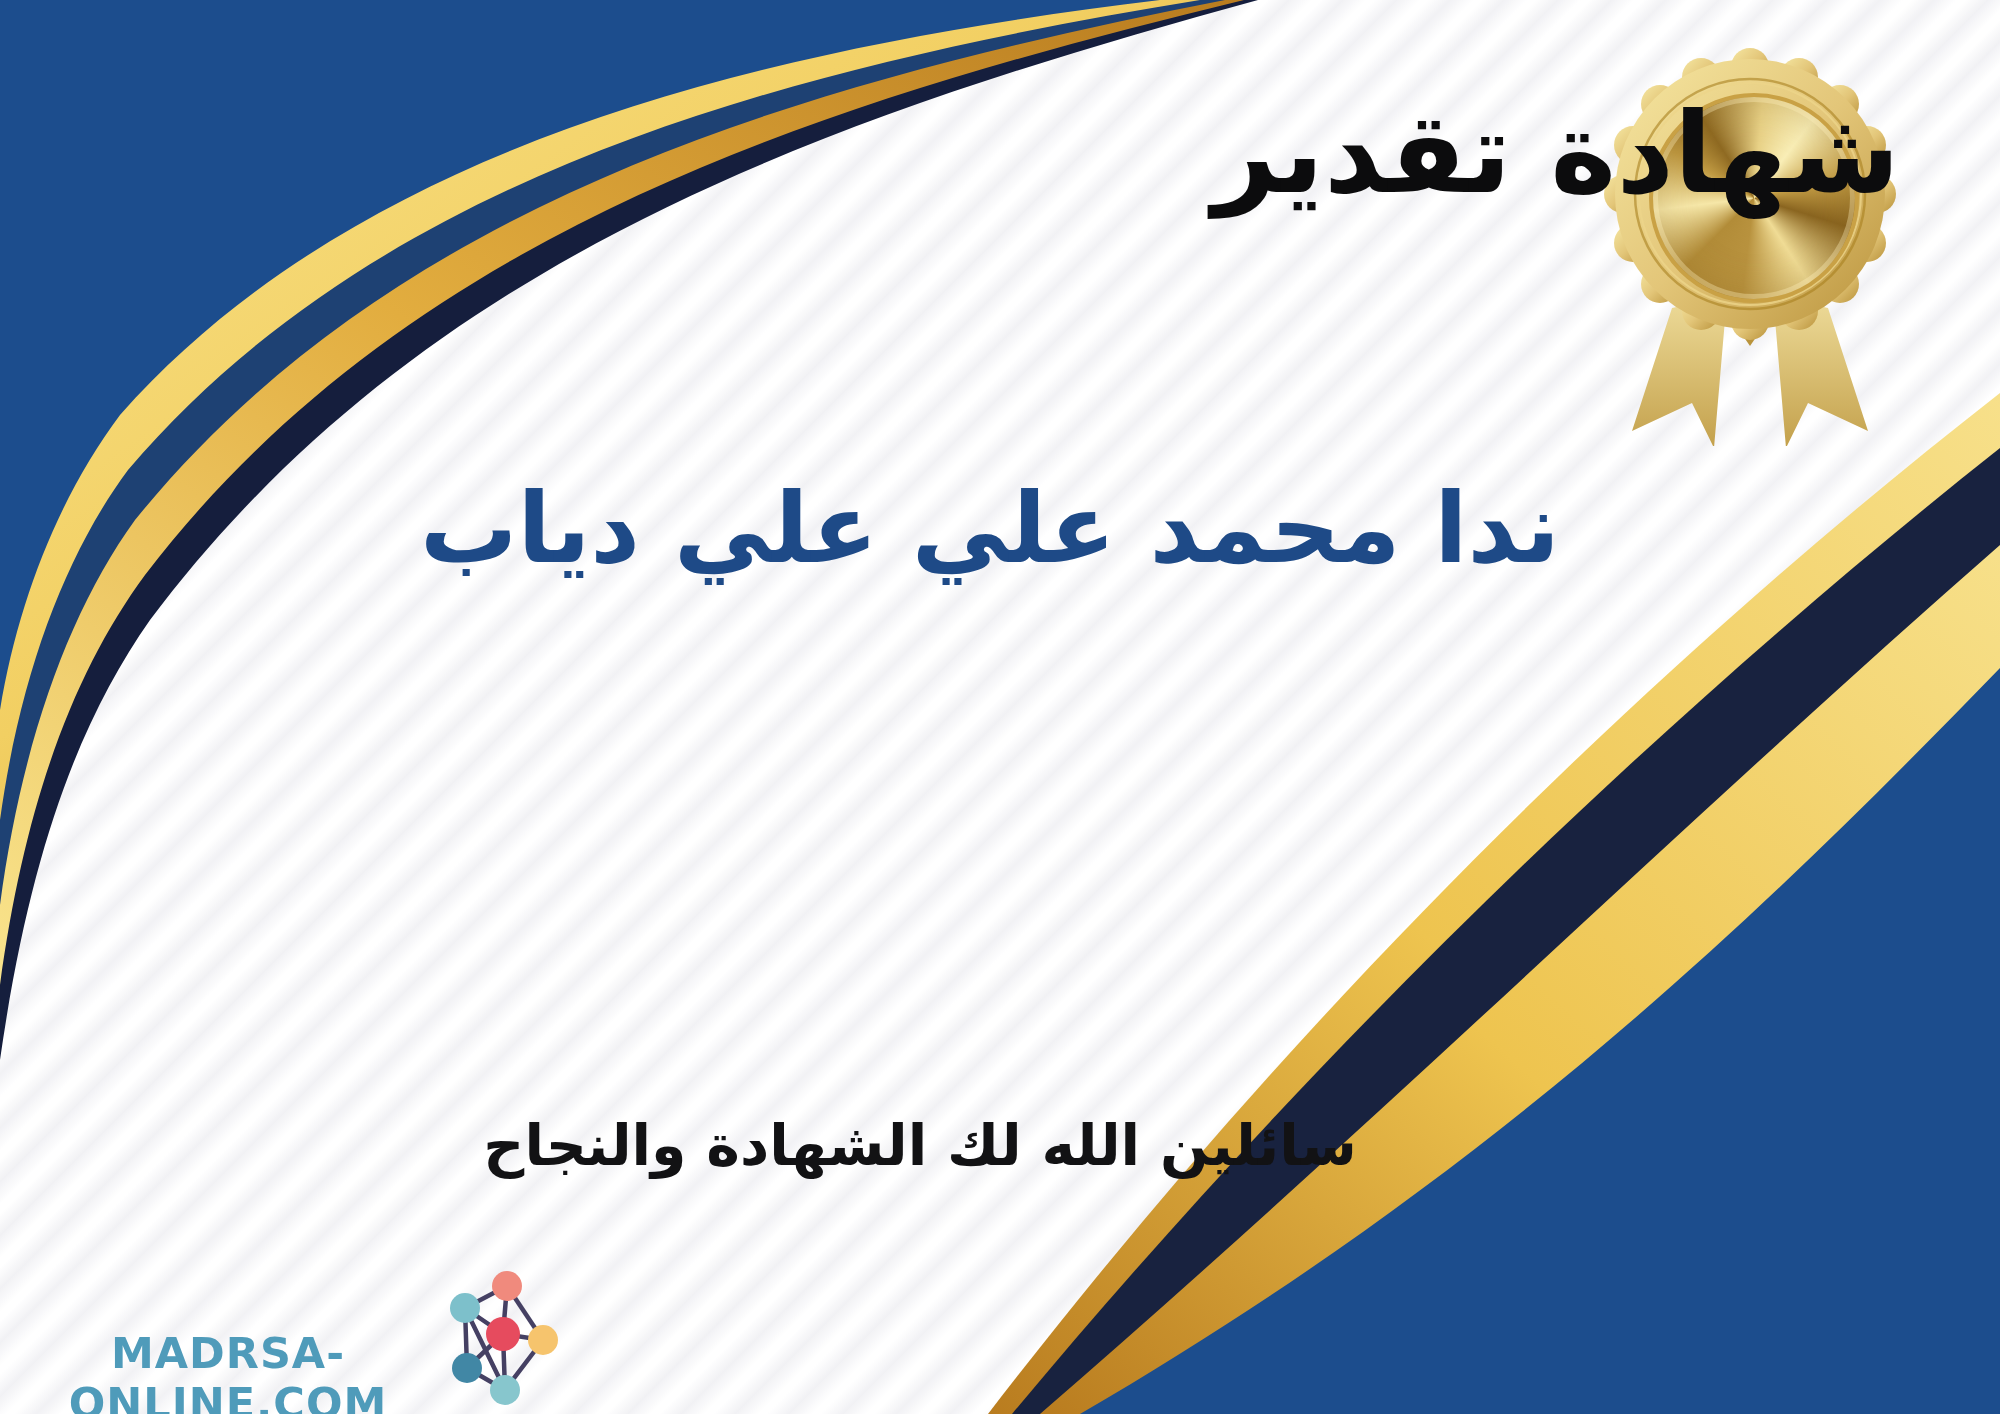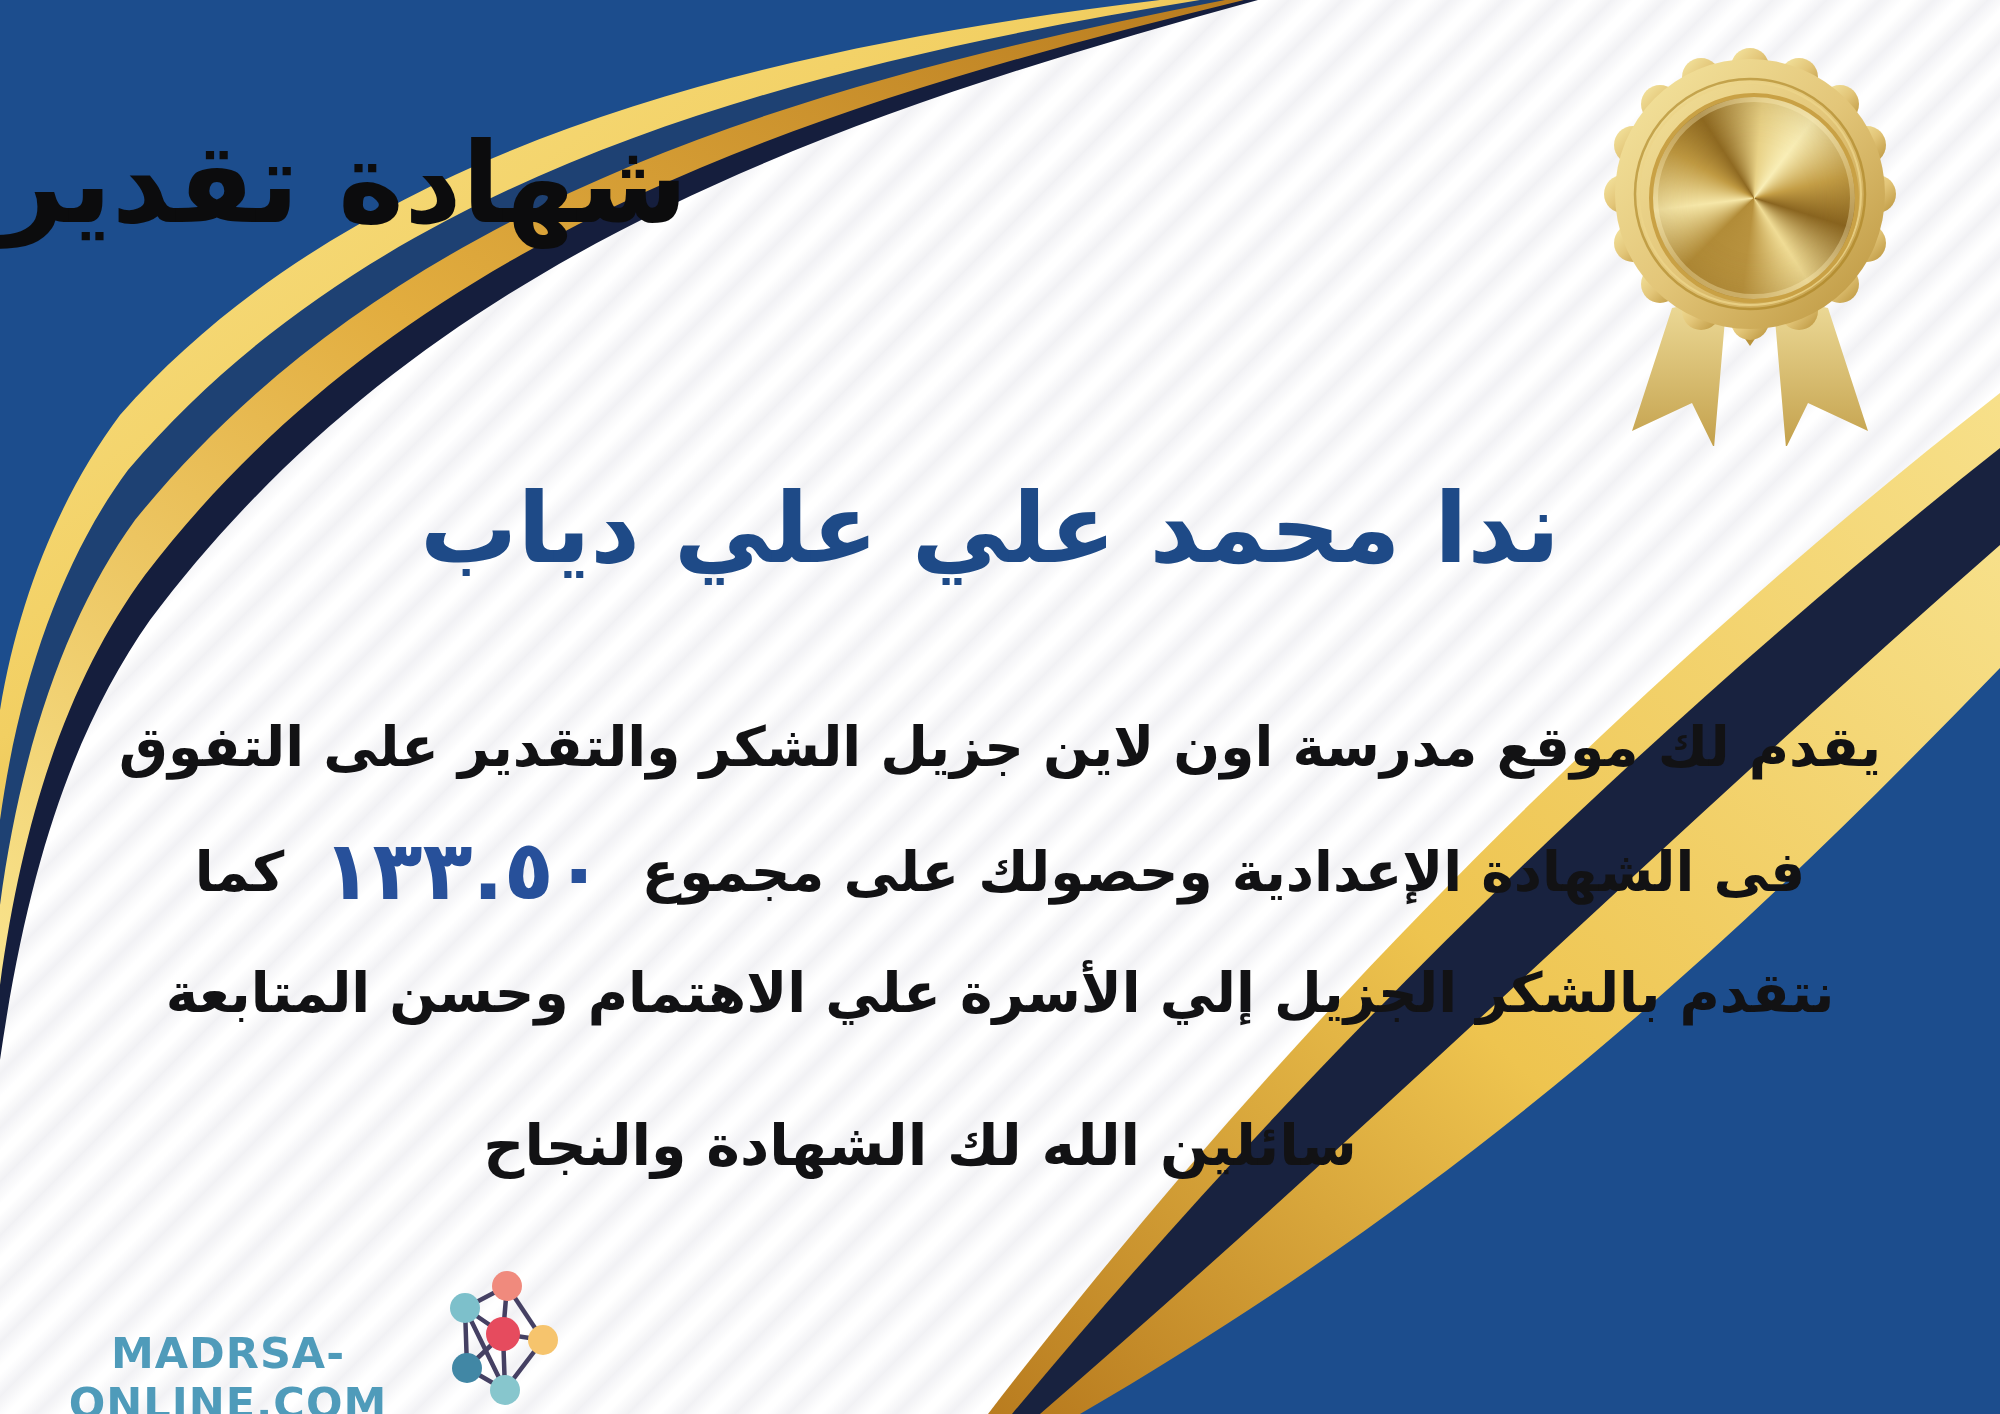--- a/index.html
+++ b/index.html
@@ -6,22 +6,22 @@
   .stage{
     position:relative;width:2000px;height:1414px;overflow:hidden;margin:0 auto;
     font-family:"DejaVu Sans",sans-serif;
     background:
       repeating-linear-gradient(135deg,#f2f2f5 0px,#ffffff 16px,#ffffff 22px,#f1f1f4 38px);
   }
   svg{display:block}
   .deco{position:absolute;left:0;top:0;width:2000px;height:1414px;pointer-events:none;}
 
   .title{
-    position:absolute;top:88px;left:0;width:1900px;text-align:left;
-    font-size:112px;font-weight:700;color:#0c0c0d;letter-spacing:-2px;margin-top:30px;
+    position:absolute;top:88px;left:0;width:1900px;text-align:right;
+    font-size:112px;font-weight:700;color:#0c0c0d;letter-spacing:-2px;
   }
   .student-name{
     position:absolute;top:472px;left:0;width:1980px;text-align:center;
     font-size:97px;font-weight:700;color:#1e4a87;
   }
   .body-text{
     position:absolute;top:712px;left:0;width:2000px;direction:rtl;text-align:center;
     color:#121214;font-weight:600;
   }
   .body-text p{margin:0 0 34px;font-size:55px;line-height:1.3;}
@@ -135,25 +135,20 @@
       <circle cx="148" cy="148" r="115" fill="none" stroke="#a8801f" stroke-width="2.5" opacity=".6"></circle>
       <circle cx="148" cy="148" r="111" fill="none" stroke="#ecd489" stroke-width="2" opacity=".8"></circle>
     </svg>
     <div class="medal-core"></div>
   </div>
 
   <div class="title">شهادة تقدير</div>
 
   <div class="student-name">ندا محمد علي علي دياب</div>
 
-  <div class="body-text">
-    <p>يقدم لك موقع مدرسة اون لاين جزيل الشكر  والتقدير على التفوق</p>
-    <p><span>فى الشهادة الإعدادية وحصولك على مجموع</span><span class="score">١٣٣.٥٠</span><span>كما</span></p>
-    <p>نتقدم  بالشكر الجزيل إلي الأسرة علي الاهتمام وحسن المتابعة</p>
-  </div>
 
   <div class="closing">سائلين الله لك الشهادة  والنجاح</div>
 
   <div class="logo-en">MADRSA-ONLINE.COM</div>
   <svg class="logo-icon" viewBox="0 0 120 142" aria-hidden="true">
     <g stroke="#454063" stroke-width="4.5" stroke-linecap="round">
       <line x1="66" y1="22" x2="24" y2="44"></line>
       <line x1="66" y1="22" x2="62" y2="70"></line>
       <line x1="66" y1="22" x2="102" y2="76"></line>
       <line x1="24" y1="44" x2="62" y2="70"></line>

